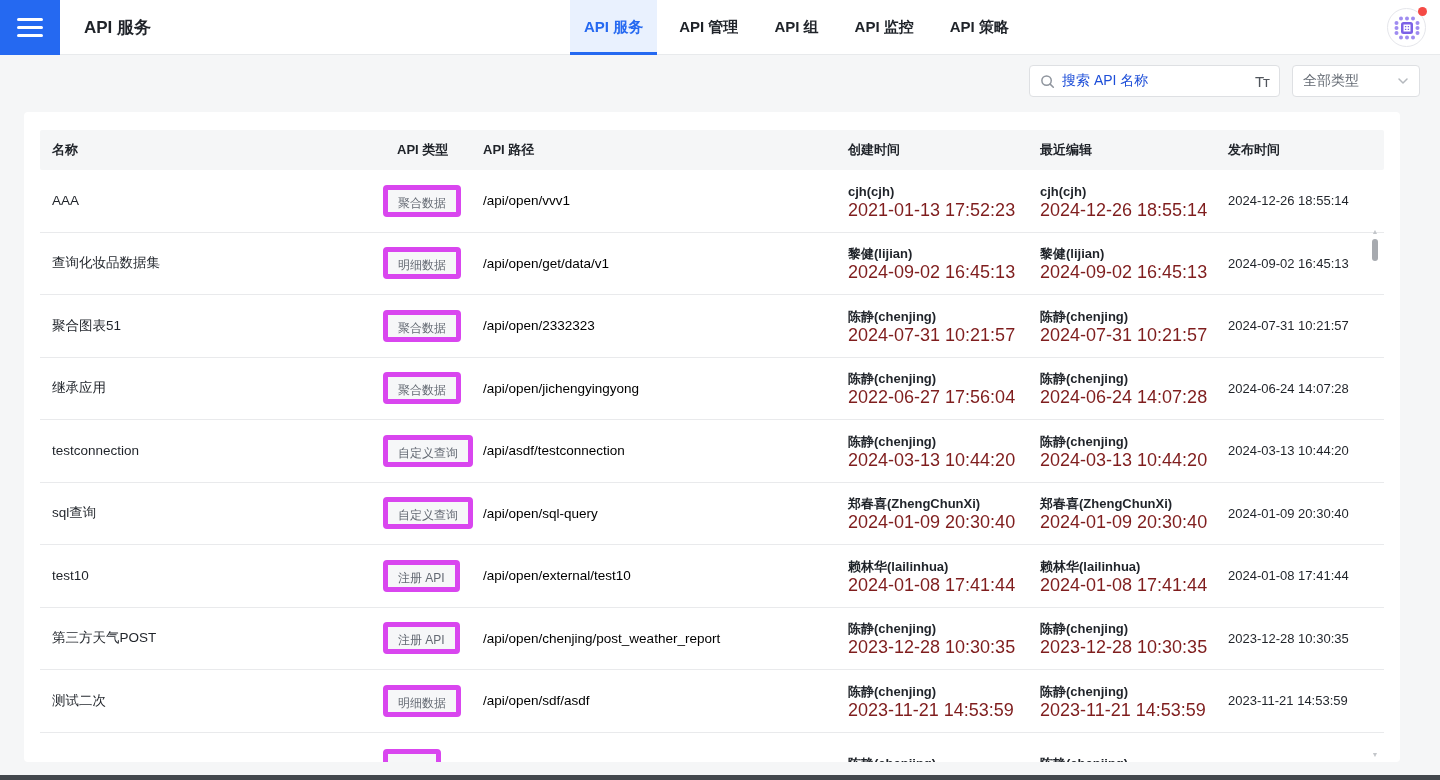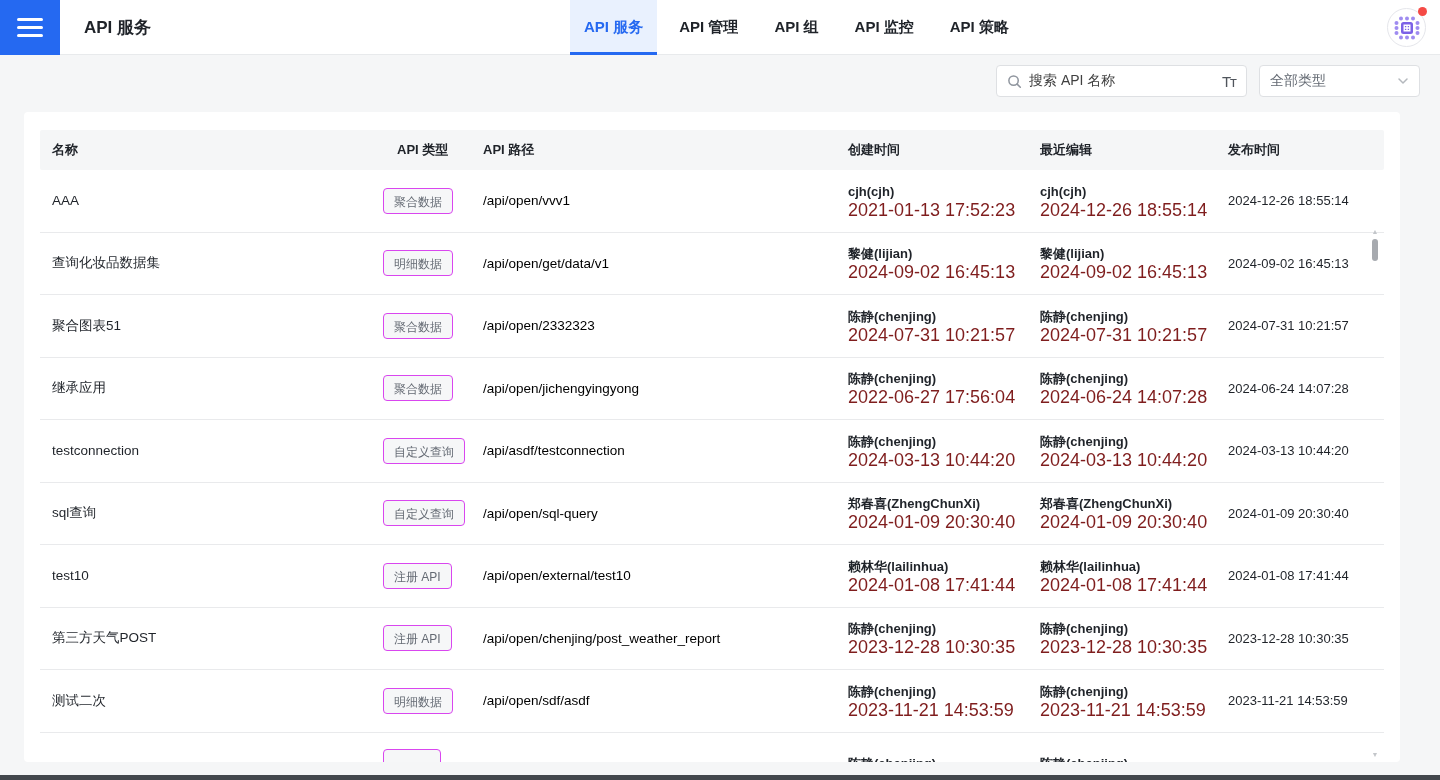--- a/index.html
+++ b/index.html
@@ -16,32 +16,32 @@
   .app-title { position:absolute; left:84px; top:0; line-height:55px; font-size:17px; font-weight:bold; }
   .tabs { position:absolute; left:570px; top:0; height:55px; display:flex; gap:8px; }
   .tab { display:flex; align-items:center; padding:0 14px; font-size:15px; font-weight:bold; color:#1f2329; position:relative; cursor:pointer; white-space:nowrap; }
   .tab.active { color:var(--accent); background:#e9f1fe; }
   .tab.active::after { content:""; position:absolute; left:0; right:0; bottom:0; height:3px; background:var(--accent); }
   .avatar { position:absolute; right:14px; top:8px; width:39px; height:39px; border-radius:50%; border:1px solid #e5e6eb; background:#fff; display:flex; align-items:center; justify-content:center; cursor:pointer; }
   .red-dot { position:absolute; right:13px; top:7px; width:9px; height:9px; border-radius:50%; background:var(--notif); }
   
   .toolbar { position:absolute; top:65px; right:20px; display:flex; gap:12px; }
   .search-box { width:251px; height:32px; background:#fff; border:1px solid #dee0e3; border-radius:4px; display:flex; align-items:center; padding:0 10px; gap:7px; }
-  .search-box .ph { flex:1; color:#404040; font-size:14px; }
+  .search-box .ph { flex:1; color:#1d4ed8; font-size:14px; }
   .case-icon { color:#50555c; font-size:15px; letter-spacing:-1px; cursor:pointer; }
-  .type-select { width:161px; height:32px; background:#fff; border:1px solid #dee0e3; border-radius:4px; display:flex; align-items:center; justify-content:space-between; padding:0 10px; color:#646a73; font-size:14px; cursor:pointer; }
+  .type-select { width:128px; height:32px; background:#fff; border:1px solid #dee0e3; border-radius:4px; display:flex; align-items:center; justify-content:space-between; padding:0 10px; color:#646a73; font-size:14px; cursor:pointer; }
   
   .card { position:absolute; left:24px; top:112px; width:1376px; height:650px; background:#fff; border-radius:4px; padding:18px 16px 0; overflow:hidden; }
   .grid-cols { display:grid; grid-template-columns:331px 100px 365px 192px 188px 1fr; align-items:center; padding-left:12px; }
   .thead { height:40px; background:#f5f6f7; font-size:13px; font-weight:bold; color:#1f2329; border-radius:2px; }
   .th-type { padding-left:14px; }
   .tbody { position:relative; height:592px; overflow:hidden; }
   .row { height:62.5px; border-bottom:1px solid #e9eaec; font-size:13.5px; cursor:pointer; }
   .cell-name { color:#1f2329; overflow:hidden; white-space:nowrap; }
-  .badge { display:inline-block; min-width:58px; min-height:26px; padding:5px 10px 0; border:1px solid #d946ef; background:#f6f7f8; border-radius:4px; font-size:12px; color:#646a73; text-align:center; white-space:nowrap; }
+  .badge { display:inline-block; min-width:58px; min-height:26px; padding:5px 10px 0; border:5px solid #d946ef; background:#f6f7f8; border-radius:4px; font-size:12px; color:#646a73; text-align:center; white-space:nowrap; }
   .cell-path { color:#000000; }
   .who { font-size:13px; line-height:19px; color:#1f2329;font-weight:bold; }
   .when { font-size:18px; line-height:19px; color:#7f1d1d; }
   .cell-pub { font-size:13px; color:#1f2329; }
   
   .vscroll { position:absolute; right:4px; top:58px; bottom:3px; width:10px; }
   .vscroll .arr { position:absolute; left:0; width:10px; text-align:center; font-size:7px; color:#c3c6ca; line-height:8px; }
   .vscroll .up { top:0; } .vscroll .down { bottom:0; }
   .vscroll .thumb { position:absolute; left:2px; top:11px; width:6px; height:22px; background:#a7aaaf; border-radius:3px; cursor:grab; }
   

